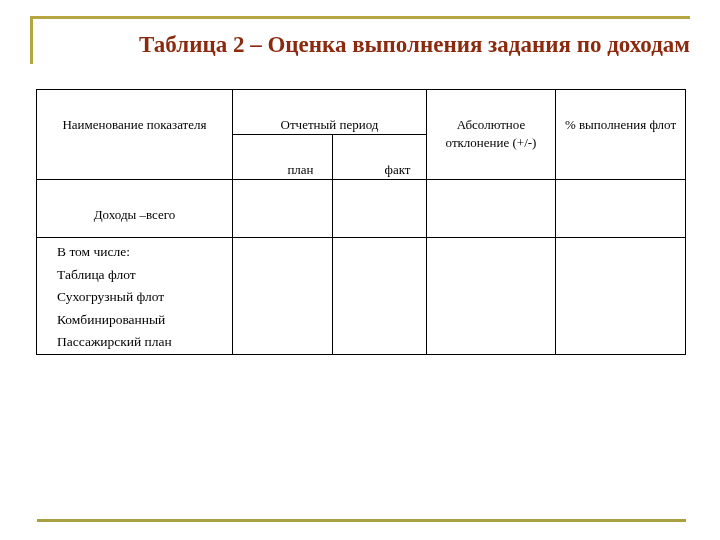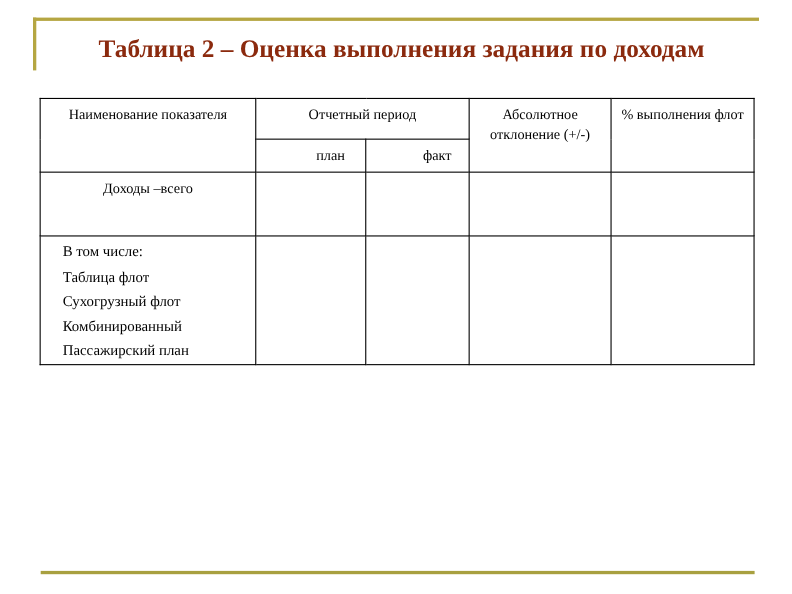--- a/index.html
+++ b/index.html
@@ -15,21 +15,21 @@
     .left-rule {
       position: absolute; left: 30px; top: 16px; width: 3px; height: 48px;
       background: #b5a642;
     }
     .bottom-rule {
       position: absolute; left: 37px; top: 519px; width: 649px; height: 3px;
       background: #a8a040;
     }
     .title {
       position: absolute; left: 40px; top: 30px; width: 650px;
-      text-align: center;
+      text-align: right;
       color: #8b2a0e;
       font-family: "Liberation Serif", "DejaVu Serif", serif;
       font-weight: bold;
       font-size: 23px;
       line-height: 29px;
     }
     .title span { display: block; }
     .tbl {
       position: absolute; left: 36px; top: 89px;
       border-collapse: collapse;
@@ -41,21 +41,21 @@
     .tbl td {
       border: 1.5px solid #000;
       padding: 0;
       vertical-align: top;
       text-align: center;
     }
     .h1 td { height: 36px; }
     .h2 td { height: 29px; padding-left: 36px; }
     .r1 td { height: 57px; }
     .r2 td { height: 116px; }
-    .cell-text { display: block; padding-top: 5px; line-height: 18px; }
+    .cell-text { display: block; padding-top: 5px; line-height: 18px; margin-top: 21px; }
     .stack { text-align: left; padding: 3px 0 0 4px; margin-left: 16px; }
     .stack span { display: block; line-height: 22.5px; font-size: 13.5px; }
     .total { padding-top: 5px; padding-left: 0; }
   </style>
 </head>
 <body>
 
 <div class="top-rule"></div>
 <div class="left-rule"></div>
 

